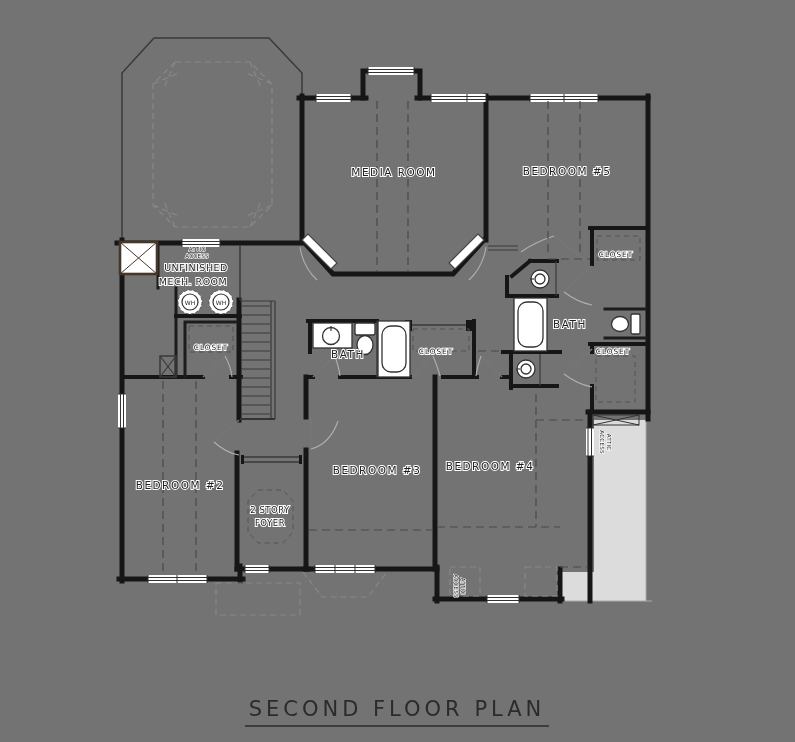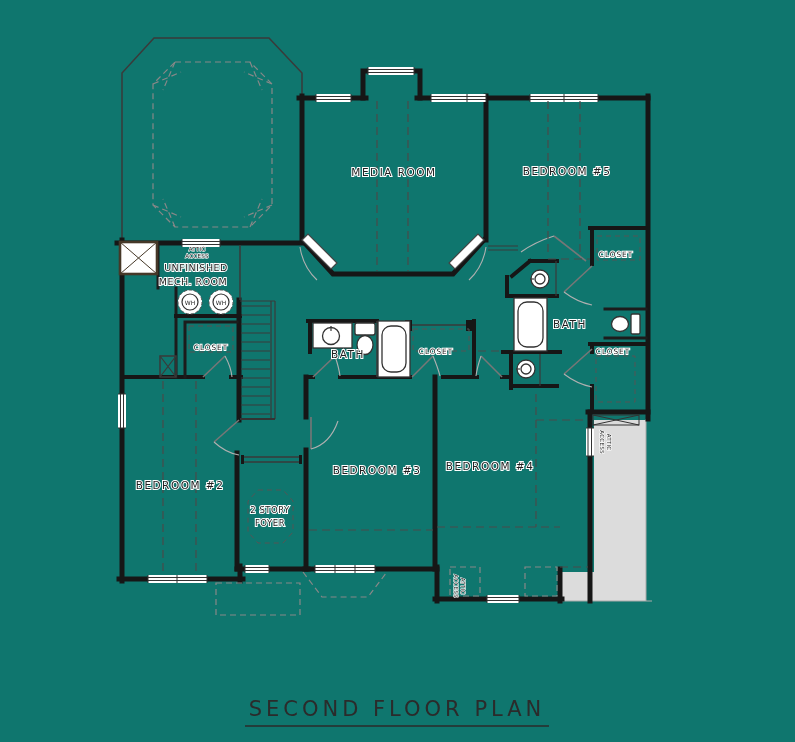--- a/index.html
+++ b/index.html
@@ -1,16 +1,16 @@
 <!DOCTYPE html>
 <html><head>
 <meta charset="utf-8">
 <style>
   html,body{margin:0;padding:0;background:#ffffff;}
-  .plan-wrap{position:relative;width:795px;height:742px;background:#0f766e;overflow:hidden;
+  .plan-wrap{position:relative;width:795px;height:742px;background:#737373;overflow:hidden;
              font-family:"DejaVu Sans",sans-serif;}
   svg{position:absolute;left:0;top:0;}
   
   .w5{stroke:#161616;stroke-width:5;fill:none;stroke-linecap:square;}
   .w4{stroke:#161616;stroke-width:4;fill:none;stroke-linecap:square;}
   .w3{stroke:#1c1c1c;stroke-width:3;fill:none;stroke-linecap:square;}
   .t{stroke:#3a3a3a;stroke-width:1.2;fill:none;}
   .t15{stroke:#3a3a3a;stroke-width:1.5;fill:none;}
   .fix{stroke:#333;stroke-width:1.3;fill:#fff;}
   .d{stroke:#4a4a4a;stroke-width:1.2;fill:none;stroke-dasharray:8 5;}

